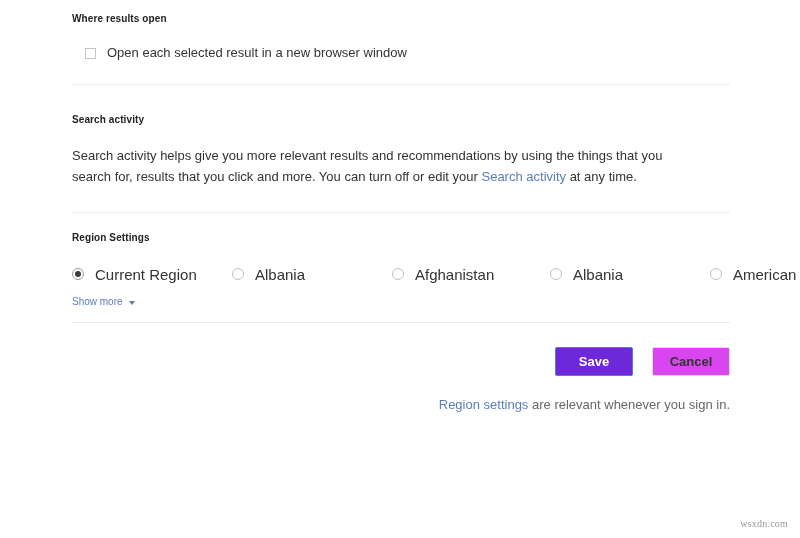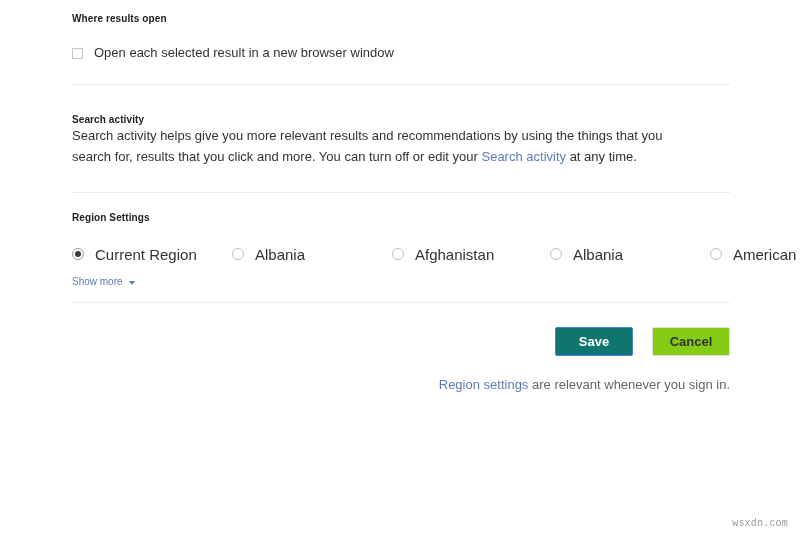--- a/index.html
+++ b/index.html
@@ -37,20 +37,21 @@
     background: #ebebeb;
     width: 658px;
   }
 
   
   #sec-where { padding-top: 13px; }
   .checkbox-row {
     display: flex;
     align-items: center;
     margin-top: 21px;
+    margin-left: 13px;
   }
   .checkbox-box {
     width: 11px;
     height: 11px;
     border: 1px solid #c6c6c6;
     background: #ffffff;
     box-sizing: border-box;
     flex: 0 0 auto;
   }
   .checkbox-label {
@@ -61,20 +62,21 @@
   }
 
   .sp-where-bottom { height: 23px; }
 
   
   #sec-activity { padding-top: 29px; }
   .activity-body {
     font-size: 13px;
     line-height: 21px;
     color: #333333;
+    margin-top: 20px;
     width: 620px;
   }
   a.inline-link, .link {
     color: #5b7cb8;
     text-decoration: none;
     cursor: pointer;
   }
   .sp-activity-bottom { height: 25px; }
 
   
@@ -160,47 +162,47 @@
     padding: 0 16px;
     border-radius: 2px;
     box-sizing: border-box;
     cursor: pointer;
     display: inline-flex;
     align-items: center;
     justify-content: center;
     border: 1px solid transparent;
   }
   .btn-primary {
-    background: #0f766e;
+    background: #6d28d9;
     color: #ffffff;
     border-color: #4a7ede;
   }
   .btn-secondary {
-    background: #84cc16;
+    background: #d946ef;
     color: #333333;
     border-color: #dcdcdc;
     margin-left: 19px;
     text-align: right;
   }
 
   
   .footer-note {
     margin-top: 21px;
     width: 658px;
     text-align: right;
     font-size: 13px;
     color: #666666;
   }
 
   
   .watermark {
     position: absolute;
     right: 12px;
     bottom: 9px;
-    font-family: Liberation Mono, monospace;
+    font-family: Liberation Serif, serif;
     font-size: 10px;
     color: #9a9a9a;
     letter-spacing: 0.2px;
   }
 </style>
 </head>
 <body>
 
 <div class="page">
 

